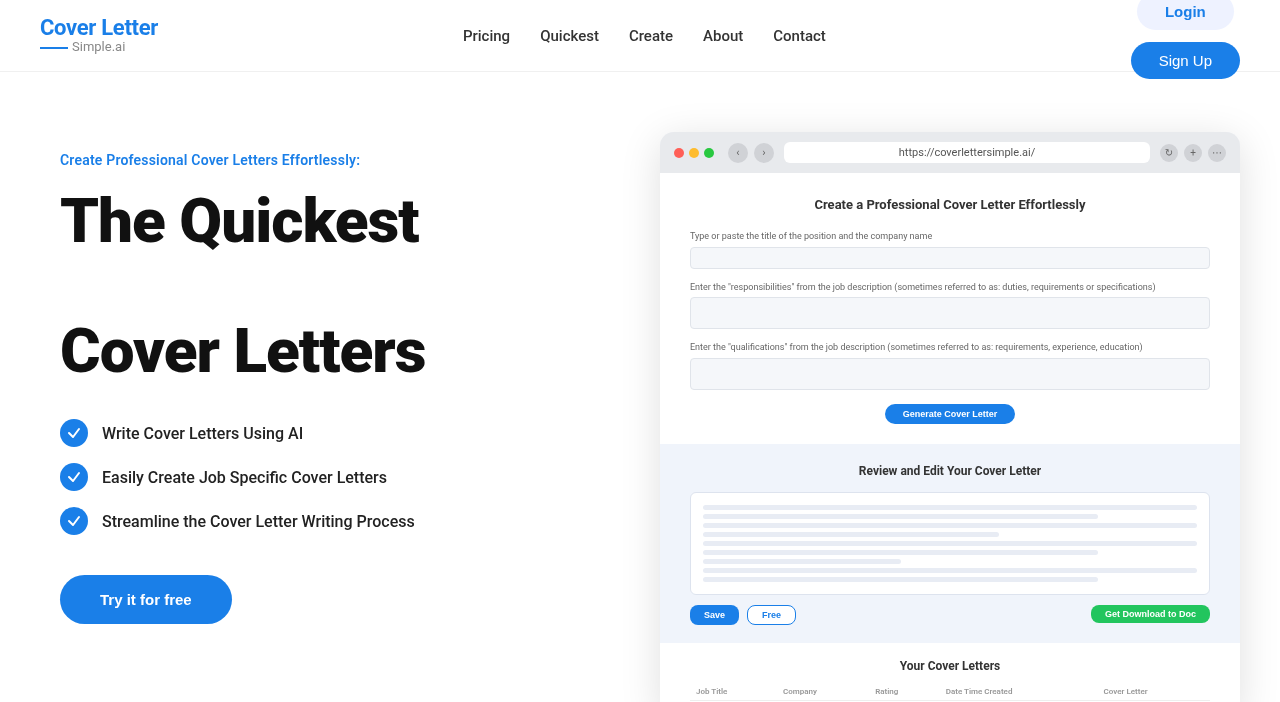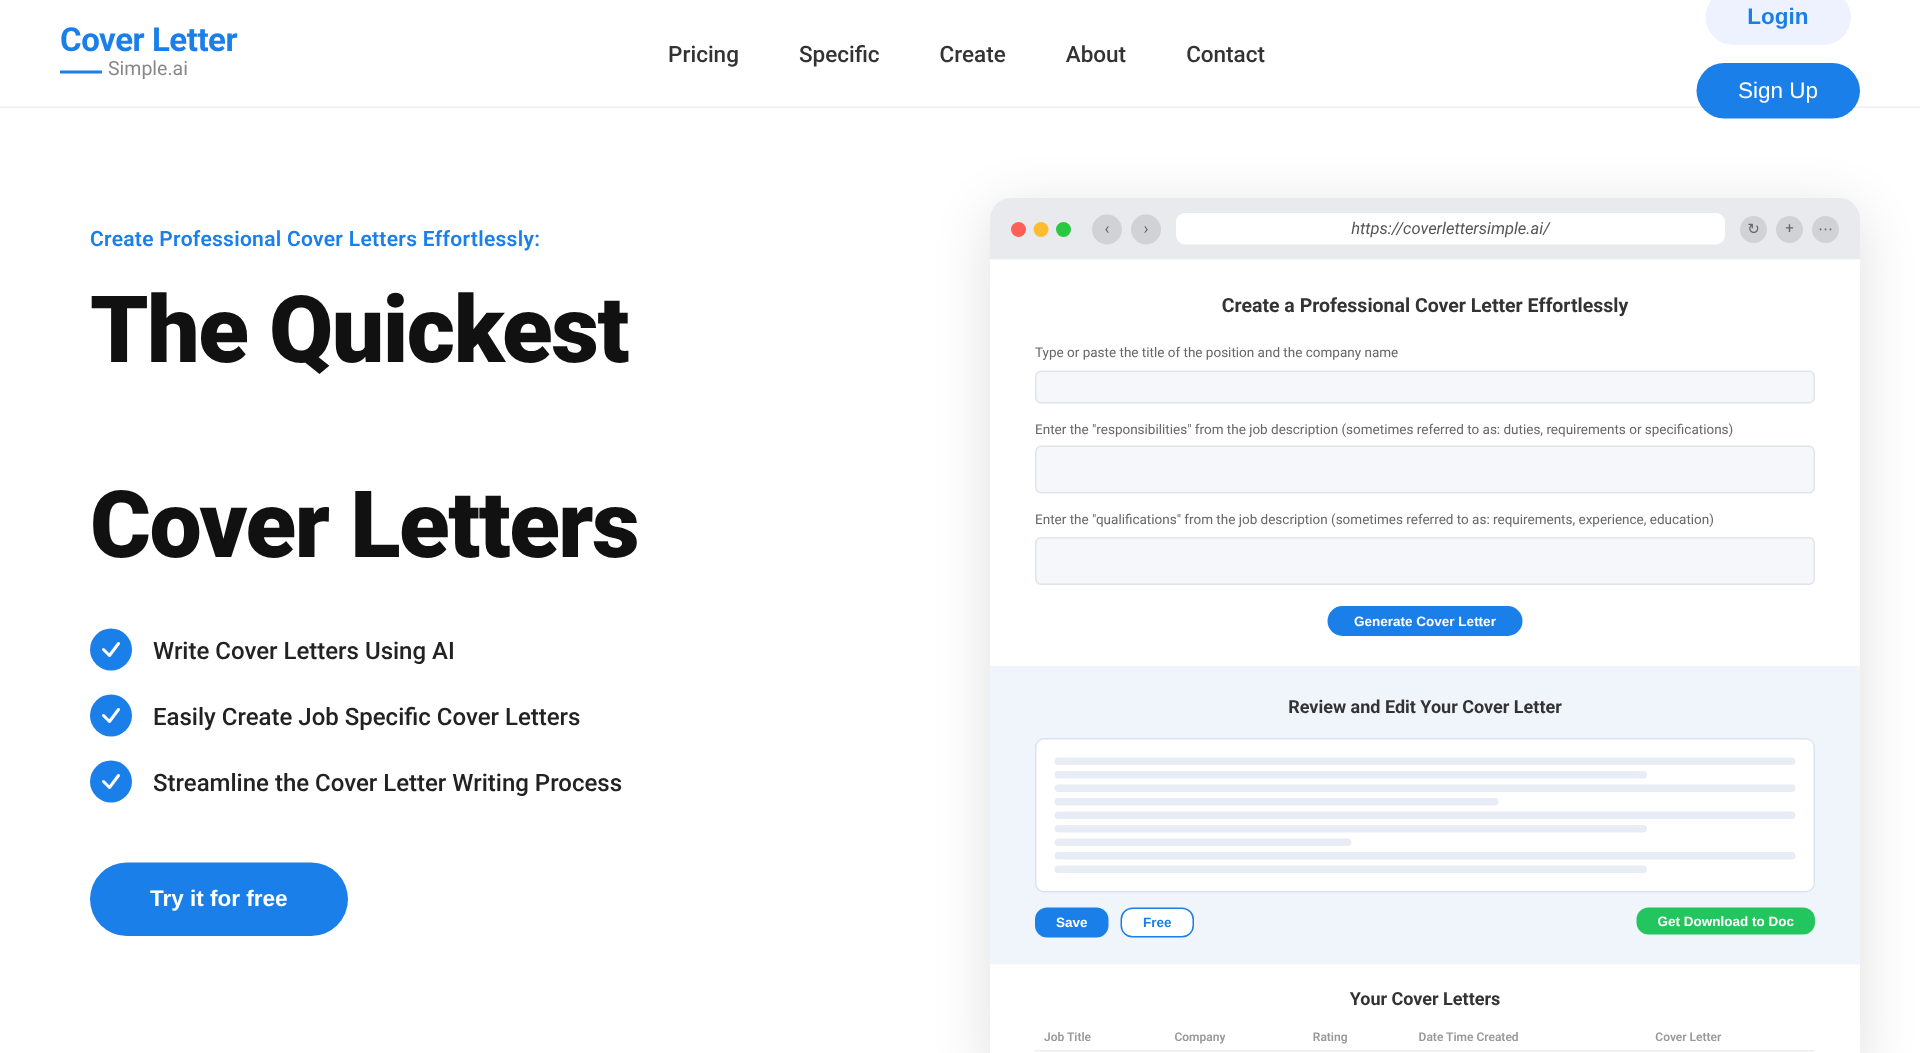--- a/index.html
+++ b/index.html
@@ -38,21 +38,21 @@
     }
     .logo-line {
       display: block;
       width: 28px;
       height: 2px;
       background: #1a7fe8;
       margin-top: 1px;
     }
     .nav-links {
       display: flex;
-      gap: 40px;
+      gap: 30px;
       list-style: none;
     }
     .nav-links a {
       text-decoration: none;
       color: #333;
       font-size: 15px;
       font-weight: 500;
     }
     .nav-actions {
       display: flex;
@@ -205,21 +205,20 @@
       color: #666;
     }
     .address-bar {
       flex: 1;
       background: #fff;
       border-radius: 6px;
       padding: 4px 10px;
       font-size: 11px;
       color: #555;
       text-align: center;
-      font-style: italic;
     }
     .browser-action-btns {
       display: flex;
       gap: 6px;
     }
     .action-btn {
       width: 18px;
       height: 18px;
       border-radius: 50%;
       background: #d0d2d6;
@@ -389,21 +388,21 @@
   <div class="logo">
     <span class="logo-top">Cover Letter</span>
     <span class="logo-bottom">
       <span class="logo-line"></span>
       <span>Simple.ai</span>
     </span>
   </div>
 
   <ul class="nav-links">
     <li><a>Pricing</a></li>
-    <li><a>Specific</a></li>
+    <li><a>Quickest</a></li>
     <li><a>Create</a></li>
     <li><a>About</a></li>
     <li><a>Contact</a></li>
   </ul>
 
   <div class="nav-actions">
     <button class="btn-login">Login</button>
     <button class="btn-signup">Sign Up</button>
   </div>
 </nav>

